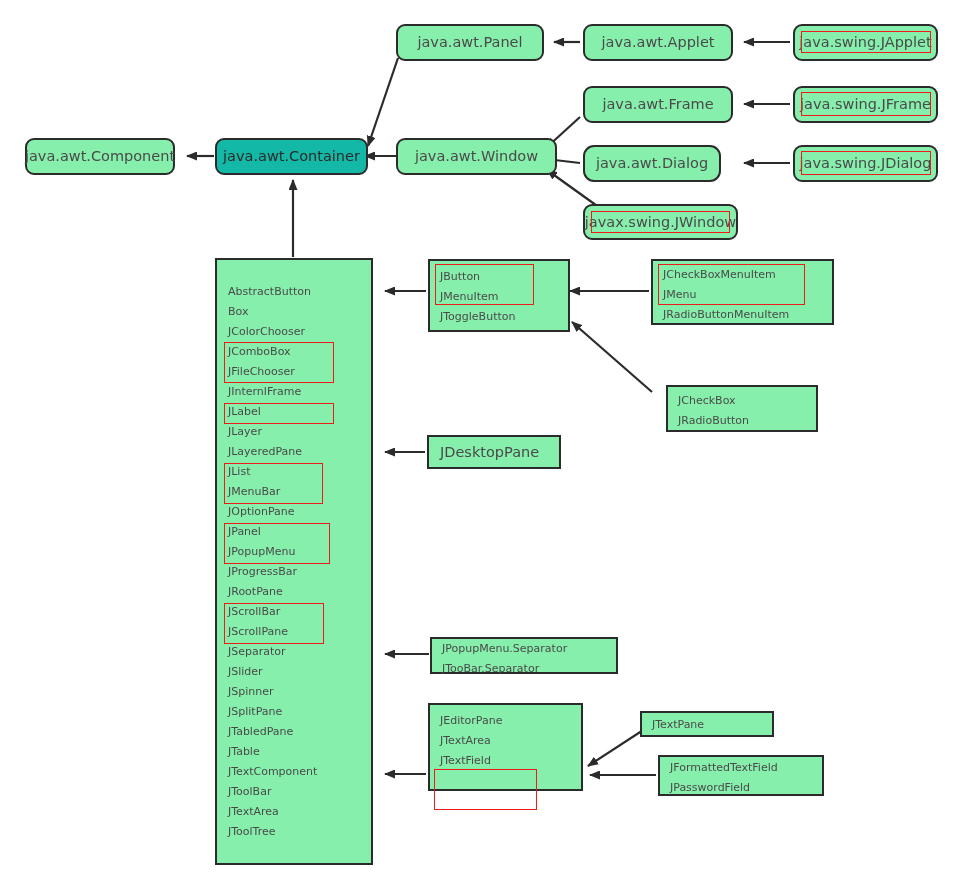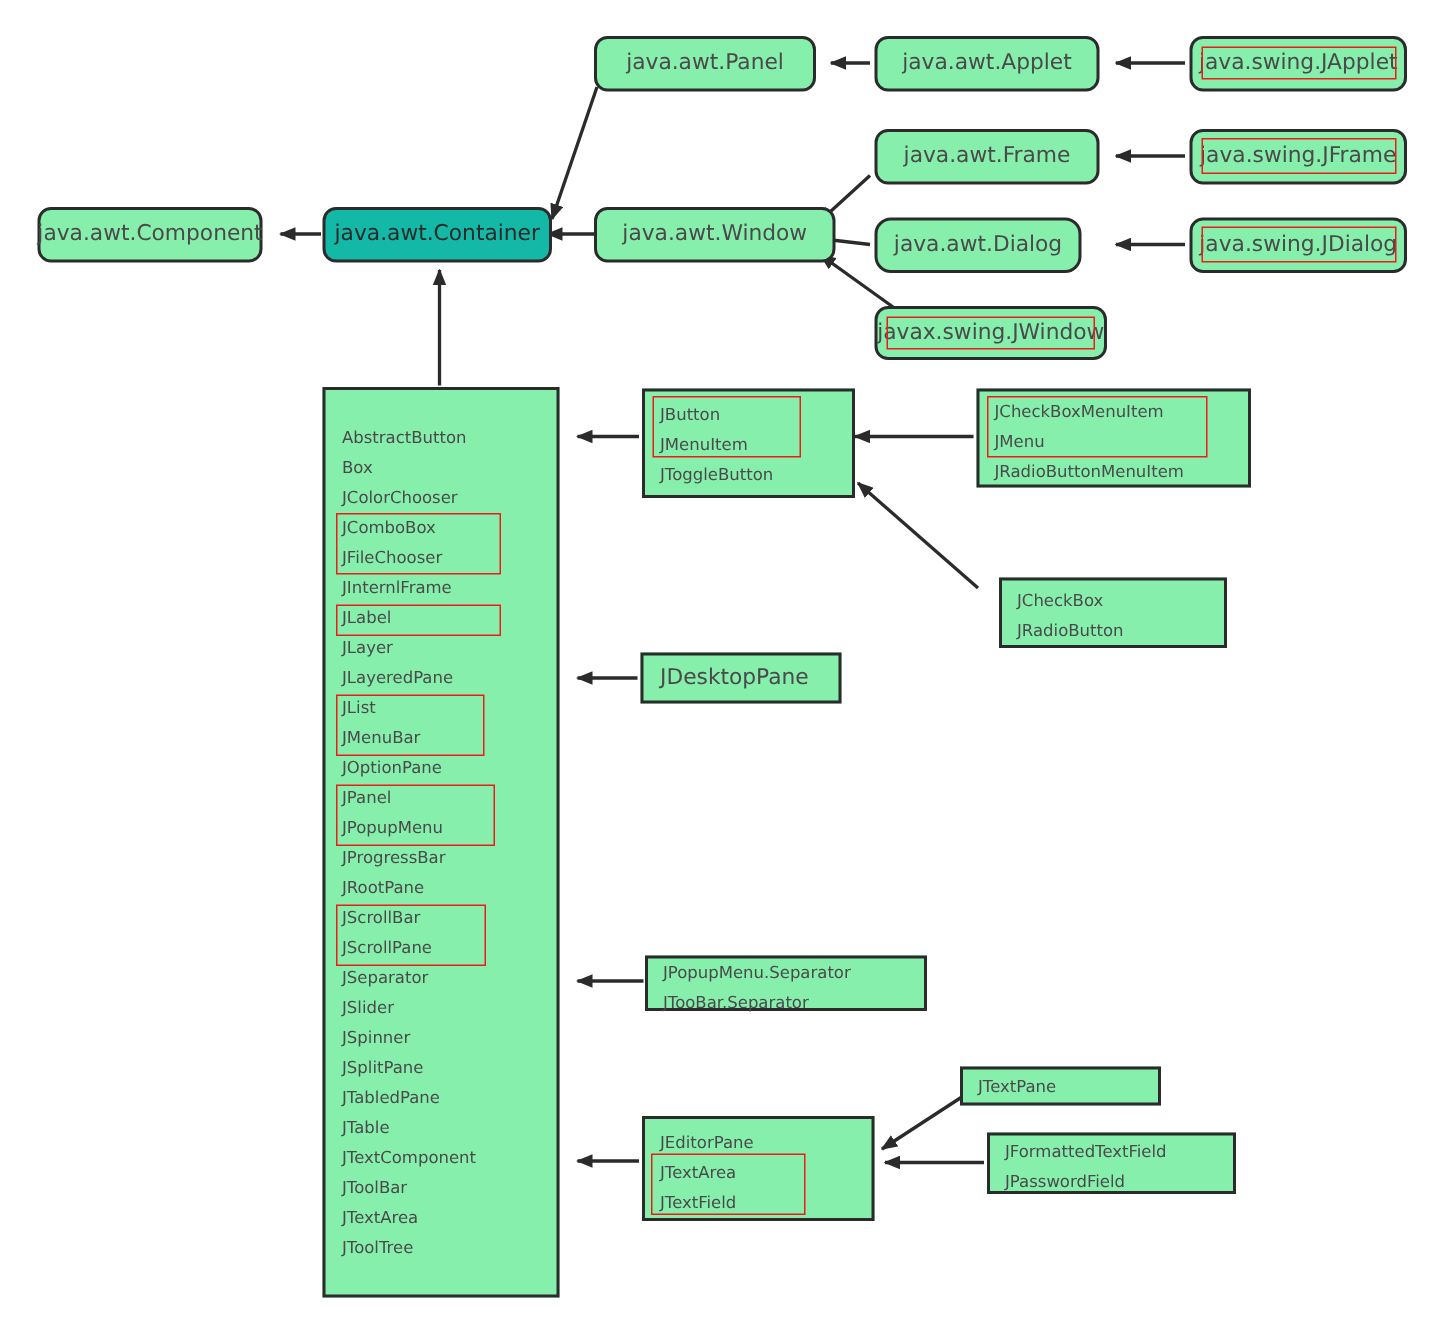--- a/index.html
+++ b/index.html
@@ -271,21 +271,21 @@
     <span class="node-label" style="padding-left:11px;">JDesktopPane</span>
   </div>
 
   <div class="node list left" style="left:430px; top:637px; width:188px; height:37px;">
     <span class="lines" style="padding-top:0px;">
       <span class="line-item">JPopupMenu.Separator</span>
       <span class="line-item">JTooBar.Separator</span>
     </span>
   </div>
 
-  <div class="node list left" style="left:428px; top:744px; width:155px; height:70px;">
+  <div class="node list left" style="left:428px; top:703px; width:155px; height:88px;">
     <span class="lines" style="padding-top:6px;">
       <span class="line-item">JEditorPane</span>
       <span class="line-item">JTextArea</span>
       <span class="line-item">JTextField</span>
     </span>
   </div>
   <div class="redbox" style="left:434px; top:769px; width:103px; height:41px;"></div>
 
   <div class="node list left" style="left:640px; top:711px; width:134px; height:26px;">
     <span class="lines" style="padding-top:2px;">

